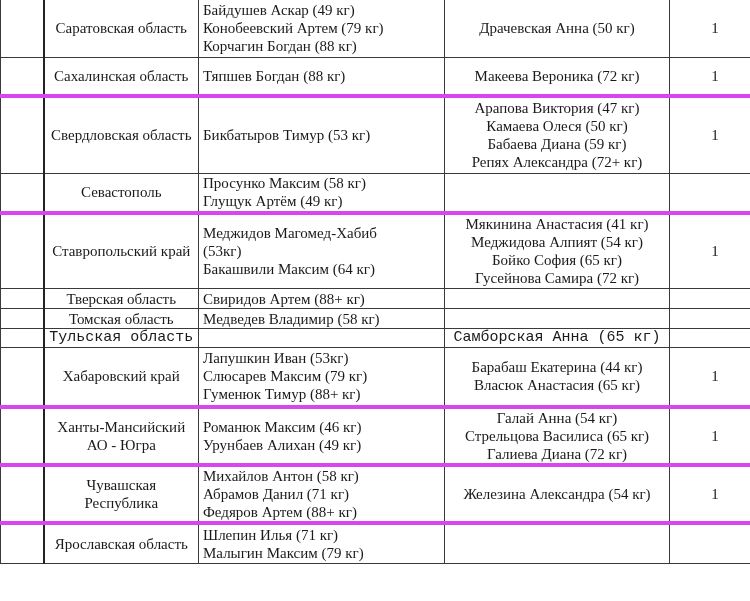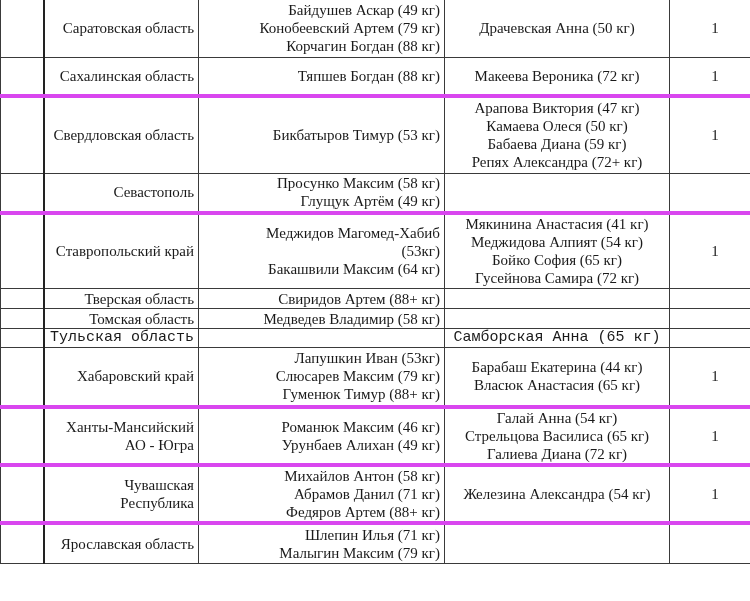--- a/index.html
+++ b/index.html
@@ -25,22 +25,22 @@
     }
     table.results td {
       border: 1px solid #3a3a3a;
       padding: 0 4px;
       font-size: 15px;
       line-height: 18px;
       vertical-align: middle;
       box-sizing: border-box;
     }
     td.num { width: 43px; border-right: 2px solid #222 !important; }
-    td.region { width: 155px; text-align: right; padding-left: 6px; }
-    td.boys { width: 246px; text-align: right; }
+    td.region { width: 155px; text-align: center; padding-left: 6px; }
+    td.boys { width: 246px; text-align: left; }
     td.girls { width: 225px; text-align: center; }
     td.count { width: 91px; text-align: center; }
     tr.thick-top td { border-top: 4px solid #d946ef; }
     .line { display: block; white-space: nowrap; }
   </style>
 </head>
 <body>
 
 <table class="results">
   <tbody id="table-body">

